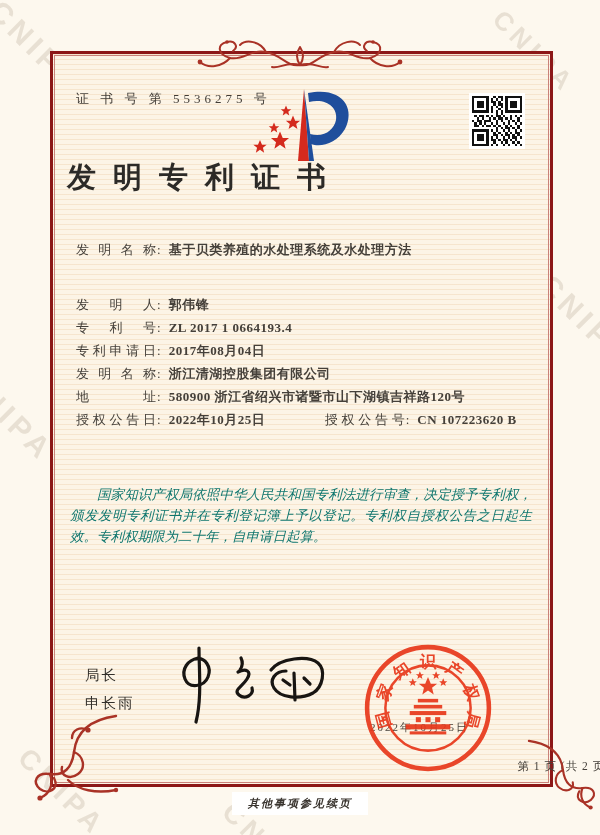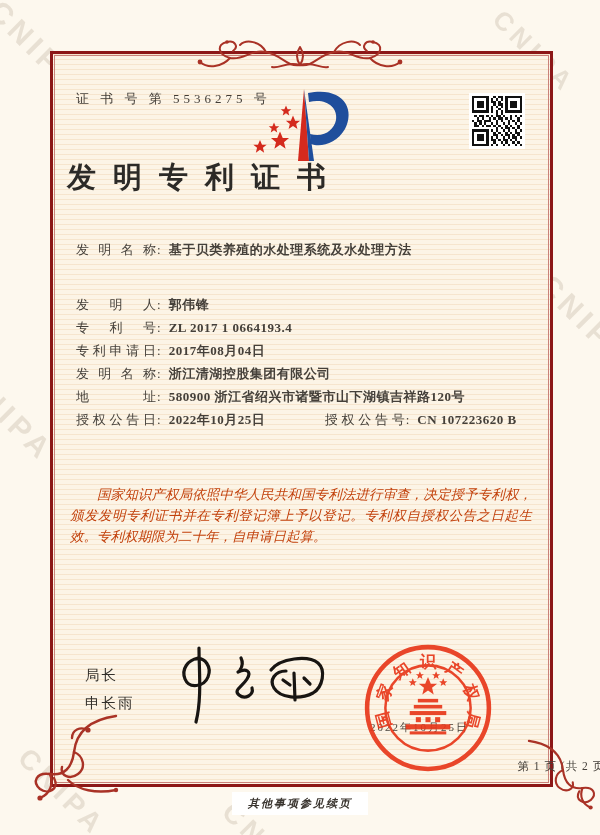--- a/index.html
+++ b/index.html
@@ -46,21 +46,21 @@
   .fields { position:absolute; left:76px; top:240px; width:460px; font-size:13px; z-index:2; color:#45403a; }
   .frow { display:flex; line-height:19px; margin-bottom:4px; white-space:nowrap; }
   .frow.gap-lg { margin-bottom:36px; }
   .flabel { display:inline-block; width:80px; text-align:justify; text-align-last:justify; flex:none; }
   .fcolon { flex:none; margin:0 8px 0 1px; }
   .fvalue { flex:none; letter-spacing:0.5px;font-weight:bold; }
   .fvalue.fixed { width:156px; }
   
   .body-text {
     position:absolute; left:70px; top:484px; width:462px; z-index:2;
-    font-size:13.5px; line-height:21px; font-style:italic; color:#c2410c;
+    font-size:13.5px; line-height:21px; font-style:italic; color:#0f766e;
     text-align:justify;
   }
   .body-text p { text-indent:2em; margin:0; }
   
   .signoff { position:absolute; left:85px; top:666px; z-index:2; font-size:14.5px; color:#33302b; }
   .signoff div { margin-bottom:9px; letter-spacing:2px; }
   .signature { position:absolute; left:168px; top:642px; z-index:2; }
   
   .seal { position:absolute; left:361px; top:641px; z-index:3; opacity:0.93; }
   .seal-date {

